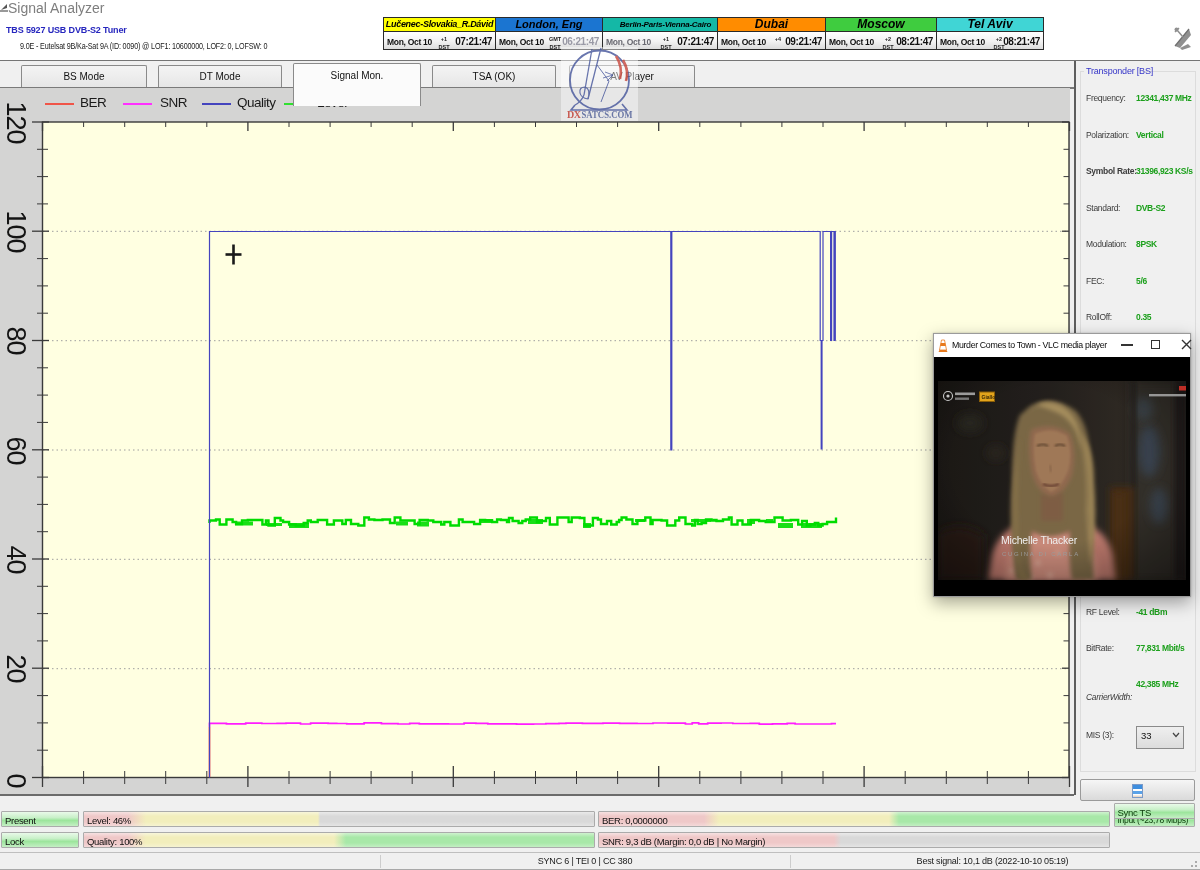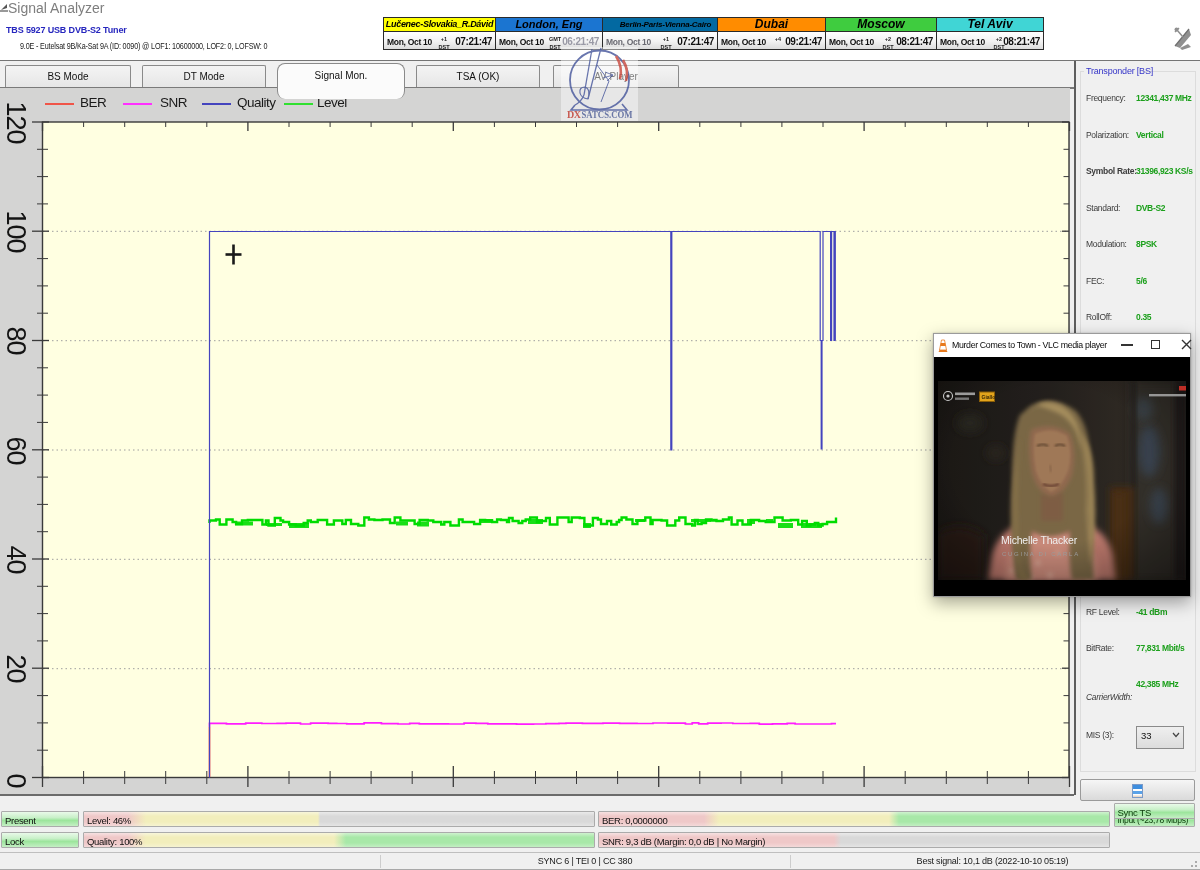--- a/index.html
+++ b/index.html
@@ -28,21 +28,21 @@
  .cktime{top:31px;height:19px;border-top:1px solid #2A2A2A;border-bottom:1.5px solid #2A2A2A;
    background:linear-gradient(#FFFFFF,#F2F2F2 55%,#DCDCDC);}
  .ckdate{position:absolute;left:3px;top:4.5px;font-size:8.5px;font-weight:bold;color:#111;letter-spacing:-0.3px;white-space:nowrap;}
  .cktz{position:absolute;top:2px;width:14px;text-align:center;color:#222;line-height:4.5px;}
  .cktz .p{font-size:5.5px;font-weight:bold;}
  .cktz .d{font-size:5.5px;font-weight:bold;}
  .ckhr{position:absolute;top:4px;right:3px;font-size:10px;font-weight:bold;color:#111;letter-spacing:-0.4px;}
 </style>
 <div class="abs ck ckcity" style="left:383px;width:112px;background:#FFFF00;font-size:9px;letter-spacing:-0.3px;">Lučenec-Slovakia_R.Dávid</div>
 <div class="abs ck ckcity" style="left:495px;width:107px;background:#1B75D1;font-size:11px;">London, Eng</div>
-<div class="abs ck ckcity" style="left:602px;width:126px;background:#0369a1;font-size:8px;letter-spacing:-0.2px;">Berlin-Paris-Vienna-Cairo</div>
+<div class="abs ck ckcity" style="left:602px;width:126px;background:#14b8a6;font-size:8px;letter-spacing:-0.2px;">Berlin-Paris-Vienna-Cairo</div>
 <div class="abs ck ckcity" style="left:717px;width:108px;background:#FF8C00;font-size:12px;">Dubai</div>
 <div class="abs ck ckcity" style="left:825px;width:111px;background:#3FCC3F;font-size:12px;">Moscow</div>
 <div class="abs ck ckcity" style="left:936px;width:108px;border-right:1.5px solid #2A2A2A;background:#40D5D5;font-size:12px;">Tel Aviv</div>
 <div class="abs ck cktime" style="left:383px;width:112px;">
   <span class="ckdate">Mon, Oct 10</span>
     <span class="cktz" style="left:53px;"><span class="p">+1</span><br><span class="d">DST</span></span>
     <span class="ckhr">07:21:47</span>
   </div>
 <div class="abs ck cktime" style="left:495px;width:107px;">
   <span class="ckdate">Mon, Oct 10</span>
@@ -76,22 +76,22 @@
   <path d="M12 12 L6 5 M6 5 L4 7 M6 5 L8 3" stroke="#909090" stroke-width="1.5" fill="none"></path>
   <circle cx="5.5" cy="4.5" r="2" fill="#909090"></circle>
   <path d="M9 23 L17 19 L20 22 L11 25 Z" fill="#909090"></path>
 </svg>
 
 <div class="abs" style="left:0;top:59.5px;width:1200px;height:1.3px;background:#757575;"></div>
 
 <style>
  .tab{position:absolute;top:65px;height:22px;box-sizing:border-box;border:1px solid #8A8A8A;border-bottom:none;
    background:linear-gradient(#F4F4F4,#E6E6E6);text-align:center;font-size:10px;color:#111;
-   line-height:21px;border-radius:2px 2px 0 0;}
- .tabactive{top:63px;height:36px;background:#FBFBFB;line-height:24px;z-index:3;border-radius:8px;}
+   line-height:21px;border-radius:2px 2px 0 0;margin-left:16px;}
+ .tabactive{top:63px;height:43px;background:#FBFBFB;line-height:24px;z-index:3;}
 </style>
 <div class="abs tab" style="left:5px;width:126px;">BS Mode</div>
 <div class="abs tab" style="left:142px;width:124px;">DT Mode</div>
 <div class="abs tab tabactive" style="left:277px;width:128px;">Signal Mon.</div>
 <div class="abs tab" style="left:416px;width:124px;">TSA (OK)</div>
 <div class="abs tab" style="left:553px;width:126px;">AV Player</div>
 <div class="abs" style="left:0;top:87px;width:1074px;height:1.5px;background:#7A7A7A;"></div>
 
 <div class="abs" style="left:0;top:88px;width:1070px;height:707px;background:#D4D4D3;"></div>
 <div class="abs" style="left:43px;top:122px;width:1026px;height:655px;background:#FFFFE1;"></div>

